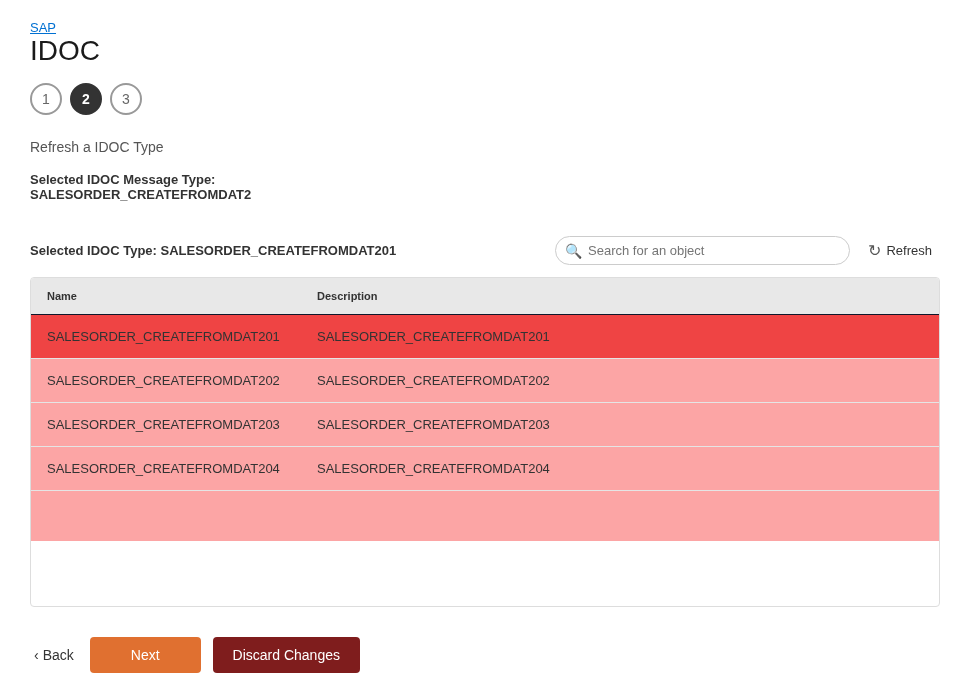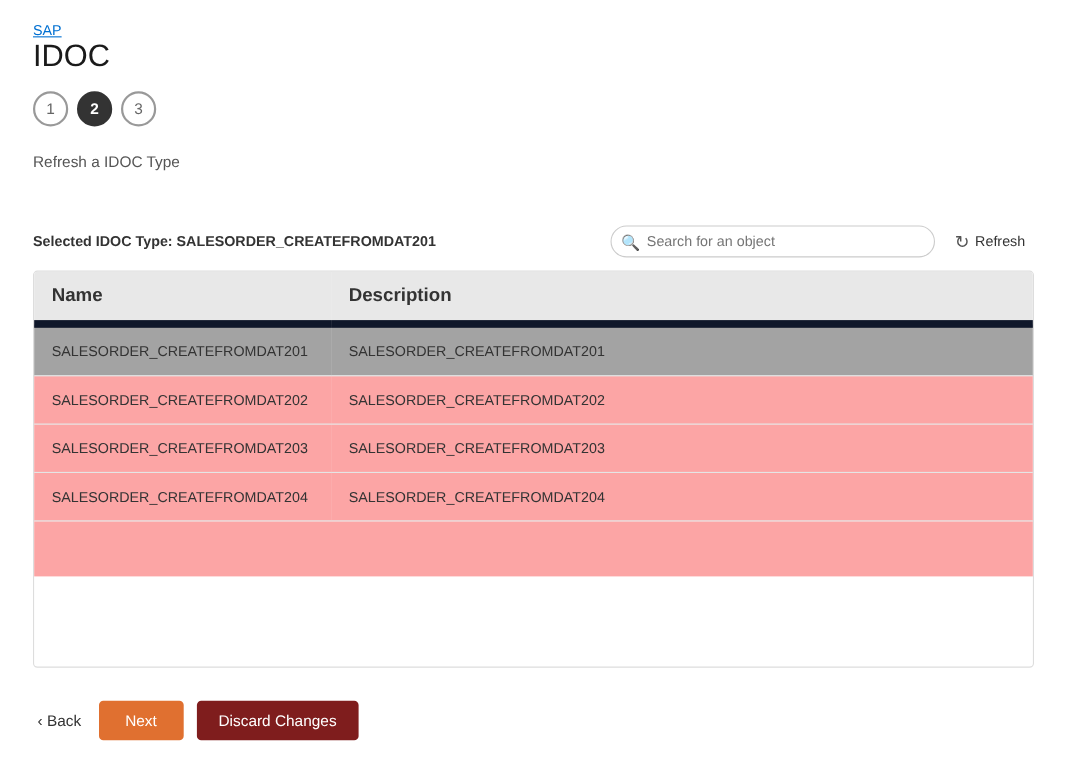--- a/index.html
+++ b/index.html
@@ -137,34 +137,34 @@
     table {
       width: 100%;
       border-collapse: collapse;
     }
     thead tr {
       background: #e8e8e8;
     }
     thead th {
       text-align: left;
       padding: 12px 16px;
-      font-size: 17px;
+      font-size: 11px;
       font-weight: 600;
       color: #333;
-      border-bottom: 7px solid #0f172a;
+      border-bottom: 1px solid #0f172a;
     }
     tbody tr {
       border-bottom: 1px solid #e5e5e5;
       background: #fca5a5;
     }
     tbody tr:last-child {
       border-bottom: none;
     }
     tbody tr.selected {
-      background: #a3a3a3;
+      background: #ef4444;
     }
     tbody td {
       padding: 14px 16px;
       font-size: 13px;
       color: #333;
     }
     .col-name {
       width: 270px;
     }
     .empty-row td {
@@ -186,21 +186,21 @@
       cursor: pointer;
       color: #333;
       font-size: 14px;
       padding: 8px 4px;
     }
     .next-btn {
       background: #e07030;
       color: #fff;
       border: none;
       border-radius: 4px;
-      padding: 10px 24px;
+      padding: 10px 41px;
       font-size: 14px;
       cursor: pointer;
       font-weight: 500;
     }
     .discard-btn {
       background: #7f1d1d;
       color: #fff;
       border: none;
       border-radius: 4px;
       padding: 10px 20px;
@@ -225,20 +225,22 @@
       <span>2</span>
     </div>
     <div class="step-circle">
       <span>3</span>
     </div>
   </div>
 
   <div class="section-label">Refresh a IDOC Type</div>
 
   <div class="info-block">
+    <span class="info-label">Selected IDOC Message Type:</span>
+    <div class="info-value">SALESORDER_CREATEFROMDAT2</div>
   </div>
 
   <div class="search-row">
     <div class="idoc-type-label">Selected IDOC Type: SALESORDER_CREATEFROMDAT201</div>
     <div class="search-area">
       <div class="search-input-wrapper">
         <span class="search-icon">🔍</span>
         <input type="text" class="search-input" placeholder="Search for an object" style="">
       </div>
       <button class="refresh-btn">

